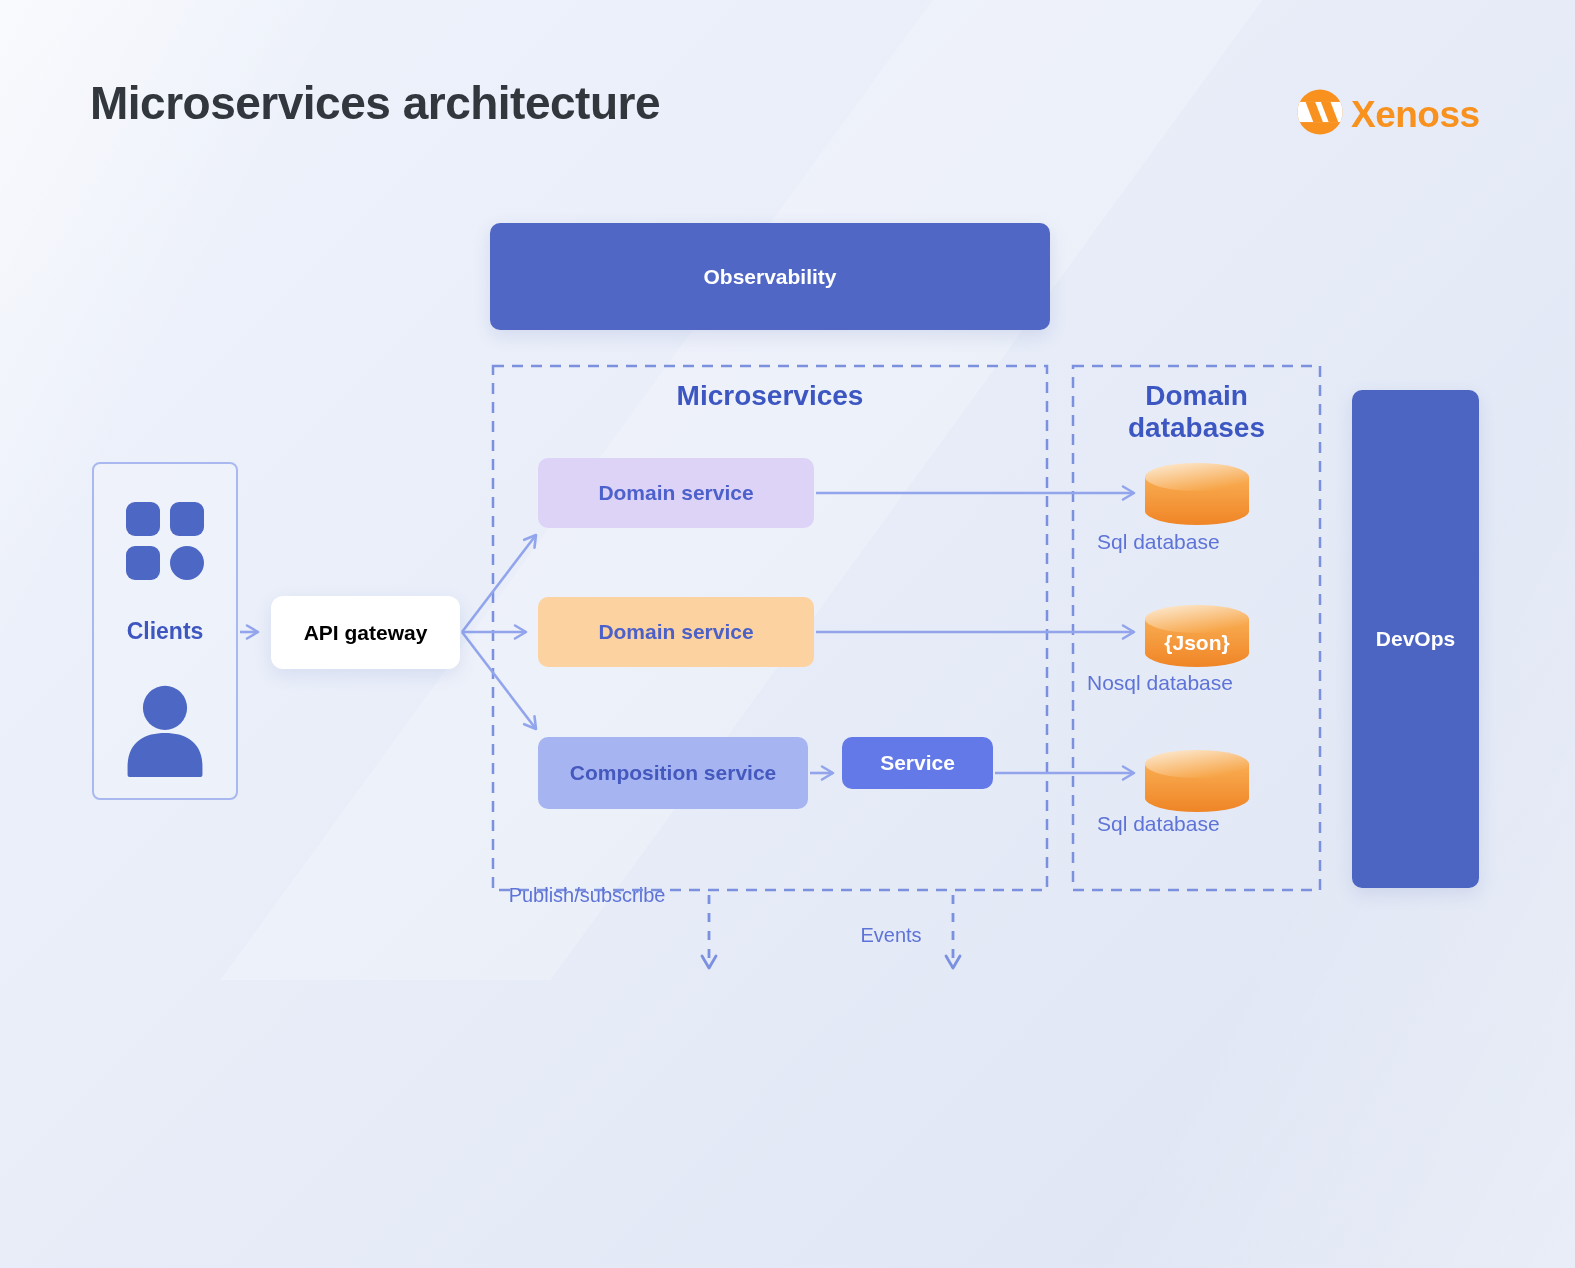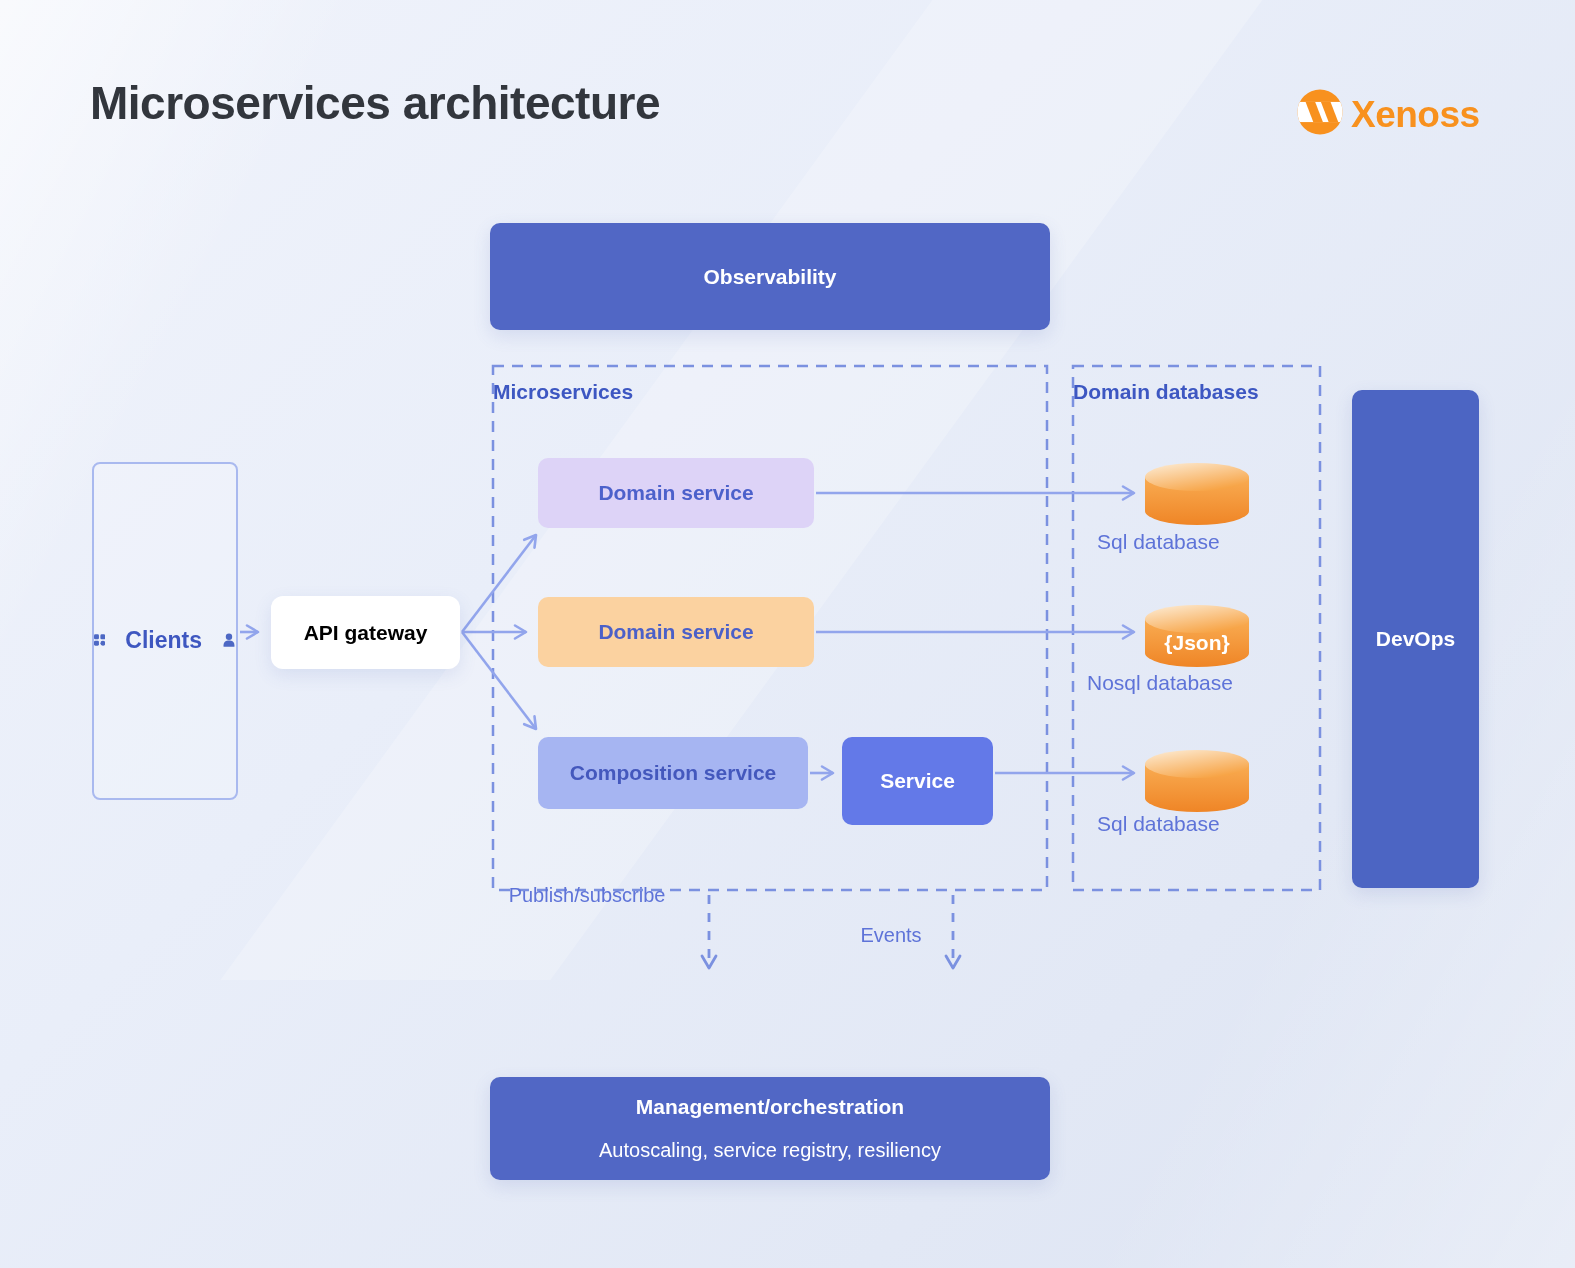--- a/index.html
+++ b/index.html
@@ -24,35 +24,35 @@
   .brand-name{font-size:37px;font-weight:bold;color:#f8911e;letter-spacing:-.5px;}
 
   .banner{
     left:490px;width:560px;border-radius:10px;background:#5167c5;color:#fff;
     display:flex;flex-direction:column;align-items:center;justify-content:center;gap:20px;
     box-shadow:0 6px 18px rgba(70,95,180,.14);z-index:3;
   }
   .banner .b-title{font-size:21px;font-weight:bold;}
   .banner .b-sub{font-size:20px;}
 
-  .group-label{font-size:21px;font-weight:bold;color:#3d57c2;z-index:3;}
+  .group-label{font-size:28px;font-weight:bold;color:#3d57c2;text-align:center;z-index:3;}
 
   .node{
     display:flex;align-items:center;justify-content:center;border-radius:10px;
     font-size:21px;font-weight:bold;z-index:3;
   }
   .node-purple{background:#ddd3f7;color:#4c61cb;}
   .node-orange{background:#fbd2a0;color:#4b60c8;}
   .node-periwinkle{background:#a6b5f2;color:#4458bd;}
   .node-blue{background:#6379e8;color:#ffffff;}
   .node-white{background:#ffffff;color:#000000;box-shadow:0 6px 18px rgba(70,95,180,.12);border-radius:12px;}
 
   .clients-panel{
     left:92px;top:462px;width:146px;height:338px;border:2px solid #a9b9ef;border-radius:8px;
-    background:rgba(255,255,255,.18);display:flex;flex-direction:row;align-items:center;
+    background:rgba(255,255,255,.18);display:flex;flex-direction:column;align-items:center;
     justify-content:space-between;padding:38px 0 20px 0;box-sizing:border-box;z-index:3;gap:20px;
   }
   .clients-label{font-size:23px;font-weight:bold;color:#3e57c0;}
 
   .devops-panel{
     left:1352px;top:390px;width:127px;height:498px;background:#4c65c3;border-radius:10px;
     display:flex;align-items:center;justify-content:center;color:#fff;font-size:21px;font-weight:bold;
     box-shadow:0 6px 18px rgba(70,95,180,.14);z-index:3;
   }
 
@@ -163,33 +163,29 @@
 
   <div class="abs node node-purple" style="left:538px;top:458px;width:276px;height:70px;">
     <span>Domain service</span>
   </div>
   <div class="abs node node-orange" style="left:538px;top:597px;width:276px;height:70px;">
     <span>Domain service</span>
   </div>
   <div class="abs node node-periwinkle" style="left:538px;top:737px;width:270px;height:72px;">
     <span>Composition service</span>
   </div>
-  <div class="abs node node-blue" style="left:842px;top:737px;width:151px;height:88px;text-align:right;">
+  <div class="abs node node-blue" style="left:842px;top:737px;width:151px;height:52px;text-align:right;">
     <span>Service</span>
   </div>
 
   <div class="abs db-label" style="left:1097px;top:530px;width:200px;">Sql database</div>
   <div class="abs db-label" style="left:1087px;top:671px;width:220px;">Nosql database</div>
   <div class="abs db-label" style="left:1097px;top:812px;width:200px;">Sql database</div>
 
   <div class="abs devops-panel">
     <span>DevOps</span>
   </div>
 
   <div class="abs flow-label" style="left:482px;top:884px;width:210px;">Publish/subscribe</div>
   <div class="abs flow-label" style="left:828px;top:924px;width:126px;">Events</div>
 
 
-  <div class="abs banner" style="top:1077px;height:103px;">
-    <div class="b-title">Management/orchestration</div>
-    <div class="b-sub">Autoscaling, service registry, resiliency</div>
-  </div>
 </div>
 
 </body></html>

